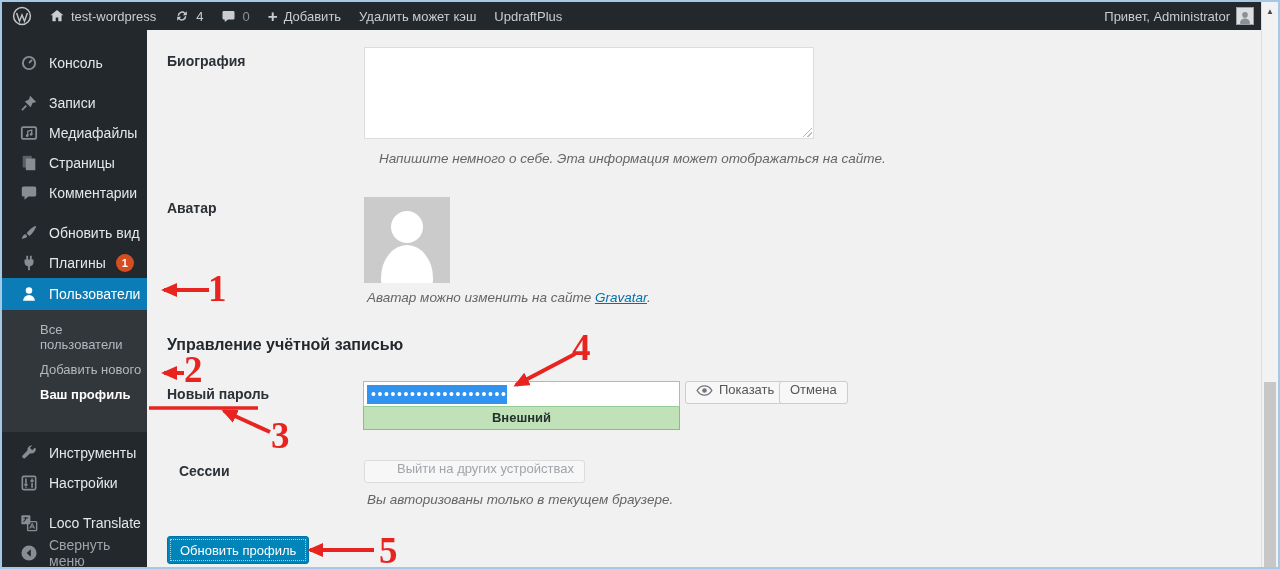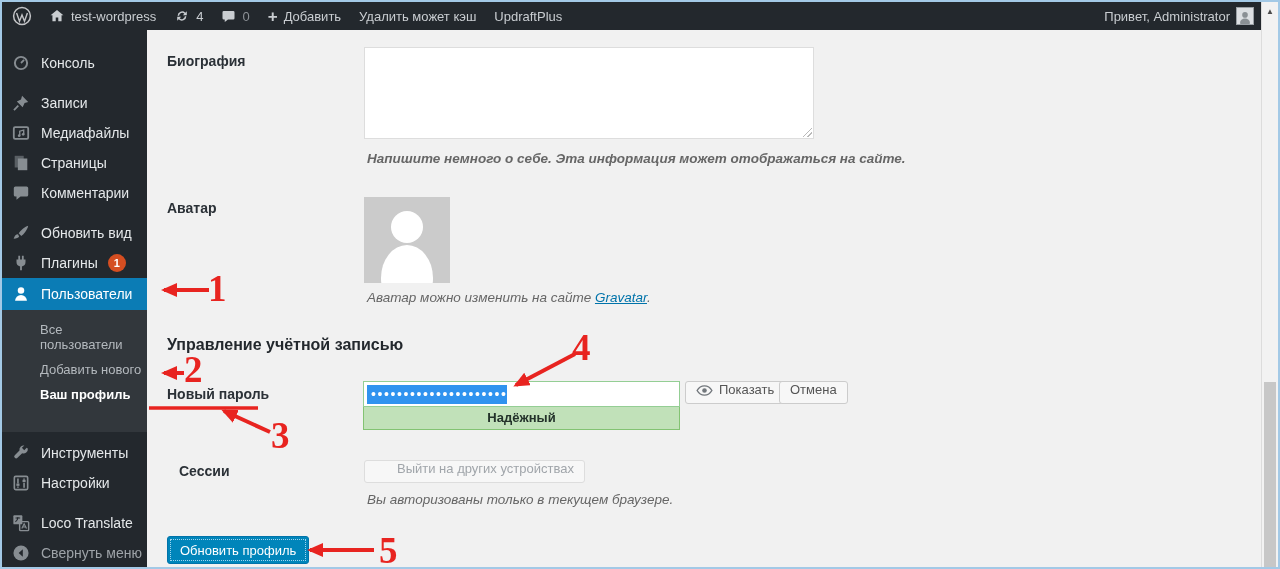--- a/index.html
+++ b/index.html
@@ -12,21 +12,21 @@
   .ab-item { display:flex; align-items:center; gap:6px; height:28px; padding:0 9px; cursor:pointer; white-space:nowrap; }
   .ab-item svg { display:block; }
   .ab-muted { color:#8c9196; }
   .ab-spacer { flex:1; }
   .ab-logo { padding:0 8px 0 10px; }
   .ab-plus { font-size:17px; font-weight:bold; line-height:1; color:#c9cdd1; }
   .ab-avatar { width:18px; height:18px; background:#dcdfe2; border:1px solid #9aa0a5; display:flex; align-items:flex-end; justify-content:center; overflow:hidden; }
 
   
   .sidebar { position:absolute; left:0; top:28px; width:145px; height:539px; background:#23282d; color:#dfe3e6; font-size:14px; }
-  .side-item { display:flex; align-items:center; gap:10px; height:30px; padding-left:9px; cursor:pointer; color:#e5e8ea; }
+  .side-item { display:flex; align-items:center; gap:10px; height:30px; padding-left:17px; cursor:pointer; color:#e5e8ea; }
   .side-item .s-icon { width:20px; height:20px; color:#878d92; display:flex; align-items:center; justify-content:center; flex:0 0 20px; }
   .side-item .s-icon svg { width:18px; height:18px; }
   .mt-top { margin-top:18px; }
   .mt-gap { margin-top:10px; }
   .side-item.active { background:#0b7cb5; color:#fff; height:32px; }
   .side-item.active .s-icon { color:#fff; }
   .badge { background:#d54e21; color:#fff; font-size:11px; line-height:18px; min-width:18px; height:18px; border-radius:50%; text-align:center; font-weight:bold; }
   .submenu { background:#32373c; padding:7px 0 25px 0; }
   .submenu-item { display:block; padding:5px 0 5px 38px; font-size:13px; color:#b4b9be; cursor:pointer; }
   .submenu-item.current { color:#fff; font-weight:bold; }
@@ -247,41 +247,41 @@
     </div>
   </nav>
 
   <main class="content">
 
     <span class="abs field-label" style="left:20px; top:23px;">Биография</span>
     <div class="abs bio-textarea" style="left:217px; top:17px;">
       <span></span>
       <span class="resize-grip"></span>
     </div>
-    <span class="abs help" style="left:220px; top:121px;font-weight:bold;">Напишите немного о себе. Эта информация может отображаться на сайте.</span>
+    <span class="abs help" style="left:232px; top:121px;">Напишите немного о себе. Эта информация может отображаться на сайте.</span>
 
     <span class="abs field-label" style="left:20px; top:170px;">Аватар</span>
     <div class="abs avatar-box" style="left:217px; top:167px;">
       <svg width="86" height="86" viewBox="0 0 86 86">
           <rect width="86" height="86" fill="#cbcbcb"></rect>
           <circle cx="43" cy="30" r="16" fill="#ffffff"></circle>
           <ellipse cx="43" cy="81" rx="26" ry="33" fill="#ffffff"></ellipse>
         </svg>
     </div>
     <span class="abs help" style="left:220px; top:260px;"><span>Аватар можно изменить на сайте </span><a class="grav-link">Gravatar</a><span>.</span></span>
 
     <h2 class="abs section-heading" style="left:20px; top:306px;">Управление учётной записью</h2>
 
     <span class="abs field-label" style="left:20px; top:356px;">Новый пароль</span>
 
     <div class="abs pw-col" style="left:216px; top:351px;">
       <div class="pw-field">
         <span class="pw-selection">•••••••••••••••••••••</span>
       </div>
-      <div class="pw-strength">Надёжный</div>
+      <div class="pw-strength">Внешний</div>
     </div>
 
     <button class="abs btn" style="left:538px; top:351px;">
       <span>
         <svg width="17" height="17" viewBox="0 0 20 20">
             <path d="M10 4.6 c-4.4 0-7.5 3.3-8.7 5.4 1.2 2.1 4.3 5.4 8.7 5.4 s7.5-3.3 8.7-5.4 C17.5 7.9 14.4 4.6 10 4.6 z" fill="none" stroke="currentColor" stroke-width="1.6"></path>
             <circle cx="10" cy="10" r="2.7" fill="currentColor"></circle>
           </svg>
       </span>
       <span>Показать</span>

